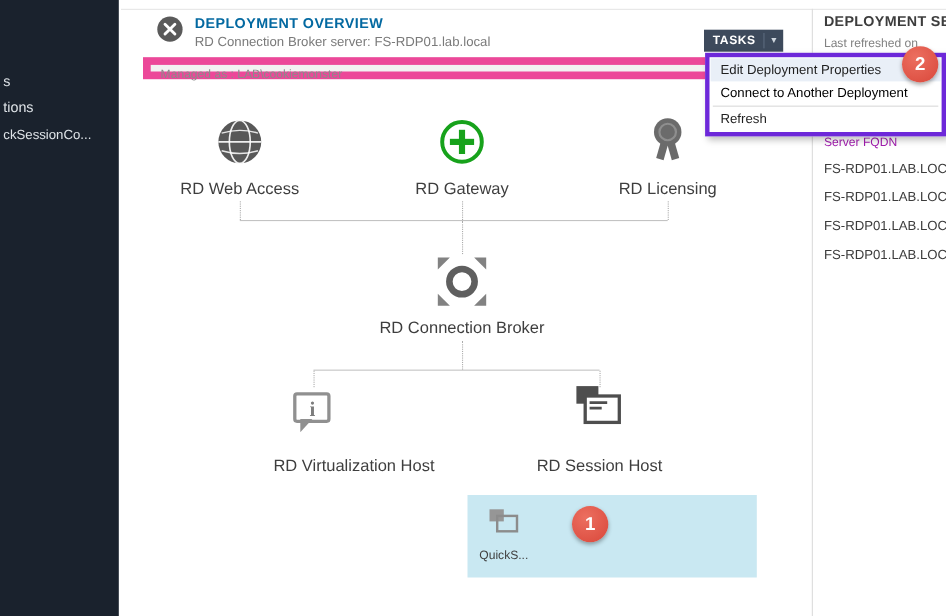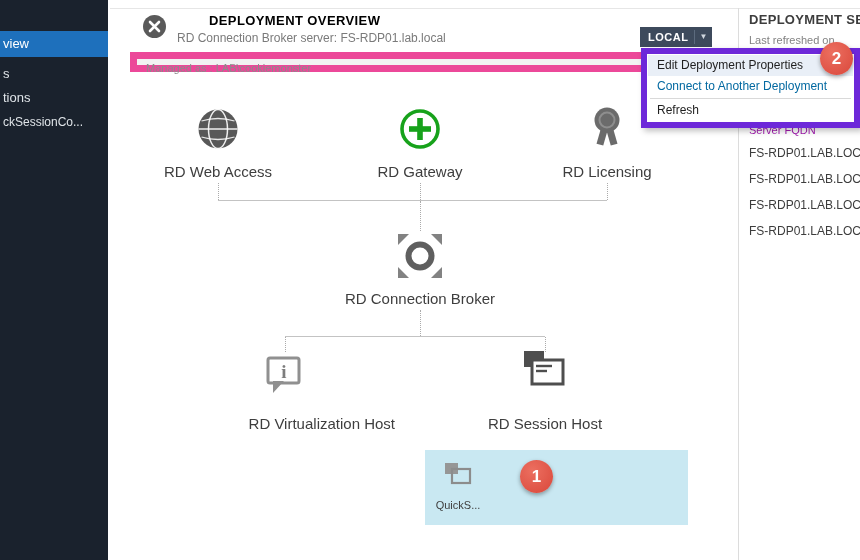--- a/index.html
+++ b/index.html
@@ -15,39 +15,39 @@
   .sidebar { position:absolute; left:0; top:0; width:108px; height:560px; background:#1a222d; z-index:5; }
   .side-item { position:absolute; left:0; width:108px; height:24px; line-height:24px; color:#dfe4e8;
                font-size:13px; padding-left:3px; white-space:nowrap; overflow:hidden; cursor:pointer; }
   .side-item.selected { background:#1e70bc; color:#fff; height:26px; line-height:26px; }
   #side-0 { top:31px; } #side-1 { top:62px; } #side-2 { top:86px; } #side-3 { top:110px; font-size:12px; }
 
   .topline { position:absolute; left:110px; top:8px; width:750px; height:1px; background:#e6e6e6; }
 
   
   .ov-icon { position:absolute; left:141px; top:13px; width:27px; height:27px; }
-  .main-title { position:absolute; left:177px; top:13px; font-size:13px; font-weight:bold; color:#000000; letter-spacing:0.4px;margin-left:32px; }
+  .main-title { position:absolute; left:177px; top:13px; font-size:13px; font-weight:bold; color:#0369a1; letter-spacing:0.4px; }
   .main-sub { position:absolute; left:177px; top:31px; font-size:12px; color:#7a7a7a;text-align:center; }
 
   .tasks-btn { position:absolute; left:640px; top:27px; width:72px; height:20px; background:#3d4a5c; color:#fff;
                display:flex; align-items:stretch; cursor:pointer; z-index:6; }
   .tasks-label { flex:1; font-size:11px; font-weight:bold; letter-spacing:0.5px; line-height:20px; padding-left:8px; }
   .tasks-sep { width:1px; background:#5c6b7e; margin:3px 0; }
   .tasks-arrow { width:17px; font-size:8px; line-height:20px; text-align:center; color:#cfd6de; }
 
   .managed-bar { position:absolute; left:130px; top:52px; width:607px; height:20px; background:#f2f2f2;
                  border:7px solid #ec4899; font-size:11px; color:#8b8b8b; line-height:18px; padding-left:9px; }
 
   
-  .menu { position:absolute; left:641px; top:48px; width:219px; background:#fff; border:6px solid #6d28d9;
+  .menu { position:absolute; left:641px; top:48px; width:219px; background:#fff; border:4px solid #6d28d9;
           box-shadow:3px 3px 6px rgba(0,0,0,0.25); z-index:20; padding:1px; }
   .menu-item { height:21px; line-height:21px; font-size:12px; color:#1f1f1f; padding-left:9px;
                white-space:nowrap; overflow:hidden; cursor:pointer; }
   .menu-item.hover { background:#e9eff7; }
-  .menu-item.disabled { color:#0369a1; cursor:default; }
+  .menu-item.disabled { color:#000000; cursor:default; }
   .menu-sep { height:1px; background:#d9d9d9; margin:1px 2px; }
 
   
   .badge { position:absolute; width:33px; height:33px; border-radius:50%;
            background:radial-gradient(circle at 38% 32%, #ec6f60, #d9473a);
            color:#fff; font-size:17px; font-weight:bold; text-align:center; line-height:33px;
            box-shadow:0 2px 4px rgba(0,0,0,0.35); z-index:30; }
   #badge-2 { left:820px; top:42px; }
   #badge-1 { left:520px; top:460px; }
 
@@ -94,39 +94,38 @@
   
   .collection { position:absolute; left:425px; top:450px; width:263px; height:75px; background:#c9e8f2; cursor:pointer; }
   .coll-icon  { position:absolute; left:18px; top:11px; }
   .coll-label { position:absolute; left:2px; top:49px; width:62px; text-align:center; font-size:11px;
                 color:#3f3f3f; white-space:nowrap; overflow:hidden; }
 </style>
 </head>
 <body>
 
 <div class="sidebar">
-  <div class="side-item selected" id="side-0">view</div>
   <div class="side-item" id="side-1">s</div>
   <div class="side-item" id="side-2">tions</div>
   <div class="side-item" id="side-3">ckSessionCo...</div>
 </div>
 
 <div class="topline"></div>
 
 <div class="ov-icon">
   <svg width="27" height="27" viewBox="0 0 27 27">
     <circle cx="13.5" cy="13.5" r="11.5" fill="#5a5a5a"></circle>
     <path d="M9 9 L18 18 M18 9 L9 18" stroke="#fff" stroke-width="2.6" stroke-linecap="round"></path>
   </svg>
 </div>
 <div class="main-title">DEPLOYMENT OVERVIEW</div>
 <div class="main-sub">RD Connection Broker server: FS-RDP01.lab.local</div>
 
 <div class="tasks-btn">
-  <span class="tasks-label">LOCAL</span>
+  <span class="tasks-label">TASKS</span>
   <span class="tasks-sep"></span>
   <span class="tasks-arrow">▼</span>
 </div>
 
 <div class="managed-bar">Managed as : LAB\cookiemonster</div>
 
 <div class="hline" id="hl1"></div>
 <div class="hline" id="hl2"></div>
 <div class="vstub" id="vs-web"></div>
 <div class="vstub" id="vs-gw"></div>

